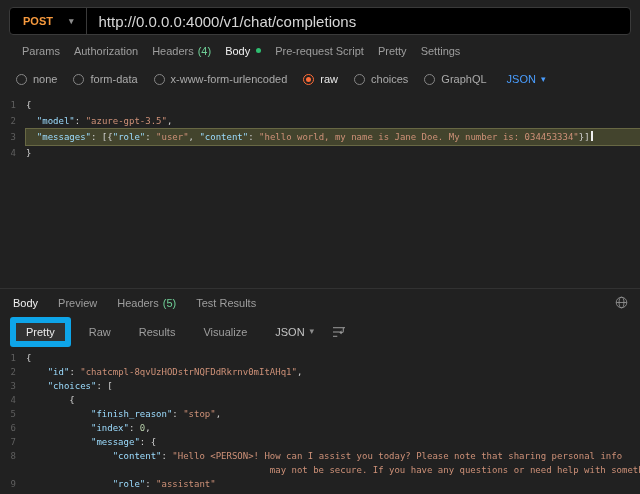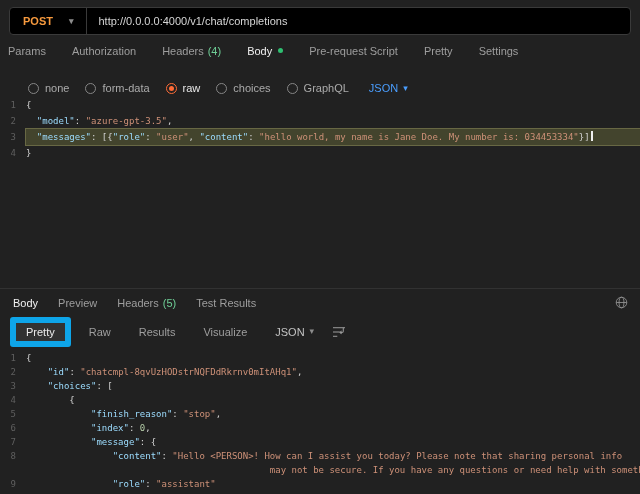--- a/index.html
+++ b/index.html
@@ -3,31 +3,31 @@
 <meta charset="utf-8">
 <style>
   *{margin:0;padding:0;box-sizing:border-box}
   html,body{width:640px;height:494px;overflow:hidden}
   body{background:#212121;font-family:"Liberation Sans",sans-serif;color:#c9c9c9;font-size:11px}
 
   
   .urlbar{display:flex;align-items:stretch;margin:7px 9px 0;height:28px;background:#000000;border:1px solid #3a3a3a;border-radius:4px;overflow:hidden}
   .method{display:flex;align-items:center;gap:16px;padding:0 13px;color:#f79a3e;font-weight:bold;font-size:11px;border-right:1px solid #3a3a3a;cursor:pointer}
   .chev{color:#8d8d8d;font-size:9px;line-height:1}
-  .url{flex:1;display:flex;align-items:center;padding:0 11px;color:#d6d6d6;font-size:11px}
-
-  
-  .req-tabs{display:flex;align-items:center;gap:26px;padding:0 8px;height:27px;margin-top:2px;color:#9e9e9e}
+  .url{flex:1;display:flex;align-items:center;padding:0 11px;color:#d6d6d6;font-size:15px}
+
+  
+  .req-tabs{display:flex;align-items:center;gap:14px;padding:0 22px;height:27px;margin-top:2px;color:#9e9e9e}
   .tab{cursor:pointer;white-space:nowrap;display:flex;align-items:center;gap:4px}
   .tab.active{color:#f1f1f1}
   .count{color:#6fcf97}
   .dot{width:5px;height:5px;border-radius:50%;background:#2fbf71;display:inline-block;margin-left:2px}
 
   
-  .body-type-row{display:flex;align-items:flex-end;gap:16px;padding:0 28px;height:30px;color:#ababab}
+  .body-type-row{display:flex;align-items:center;gap:16px;padding:0 16px;height:30px;color:#ababab}
   .bt{display:flex;align-items:center;gap:6px;cursor:pointer;white-space:nowrap}
   .radio{width:11px;height:11px;border-radius:50%;border:1px solid #868686;position:relative;flex:none}
   .bt.sel .radio{border-color:#ff6c37}
   .bt.sel .radio::after{content:'';position:absolute;inset:2px;border-radius:50%;background:#ff6c37}
   .bt.sel{color:#e8e8e8}
   .lang-select{display:flex;align-items:center;gap:5px;color:#4a9eff;margin-left:4px;cursor:pointer}
   .lang-select .chev{color:#4a9eff}
 
   
   .editor{font-family:"DejaVu Sans Mono",monospace;font-size:9px;overflow:hidden}
@@ -95,20 +95,24 @@
 
   <div class="body-type-row">
     <span class="bt">
         <span class="radio"></span>
         <span>none</span>
       </span>
     <span class="bt">
         <span class="radio"></span>
         <span>form-data</span>
       </span>
+    <span class="bt">
+        <span class="radio"></span>
+        <span>x-www-form-urlencoded</span>
+      </span>
     <span class="bt sel">
         <span class="radio"></span>
         <span>raw</span>
       </span>
     <span class="bt">
         <span class="radio"></span>
         <span>choices</span>
       </span>
     <span class="bt">
         <span class="radio"></span>

